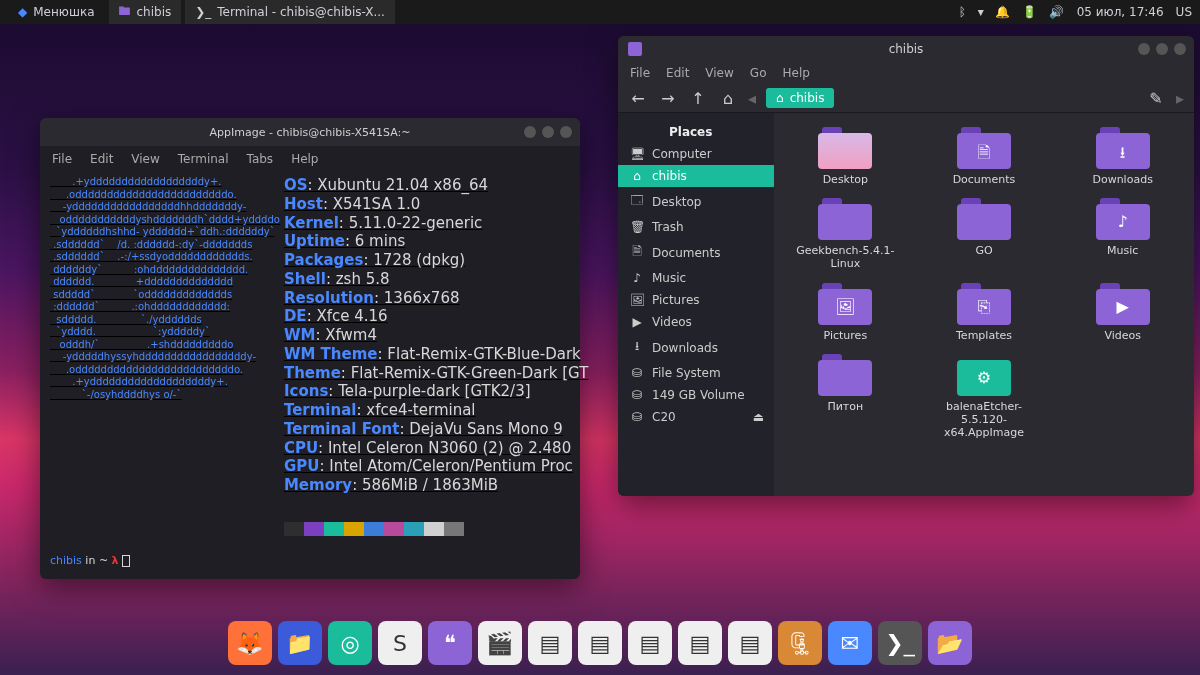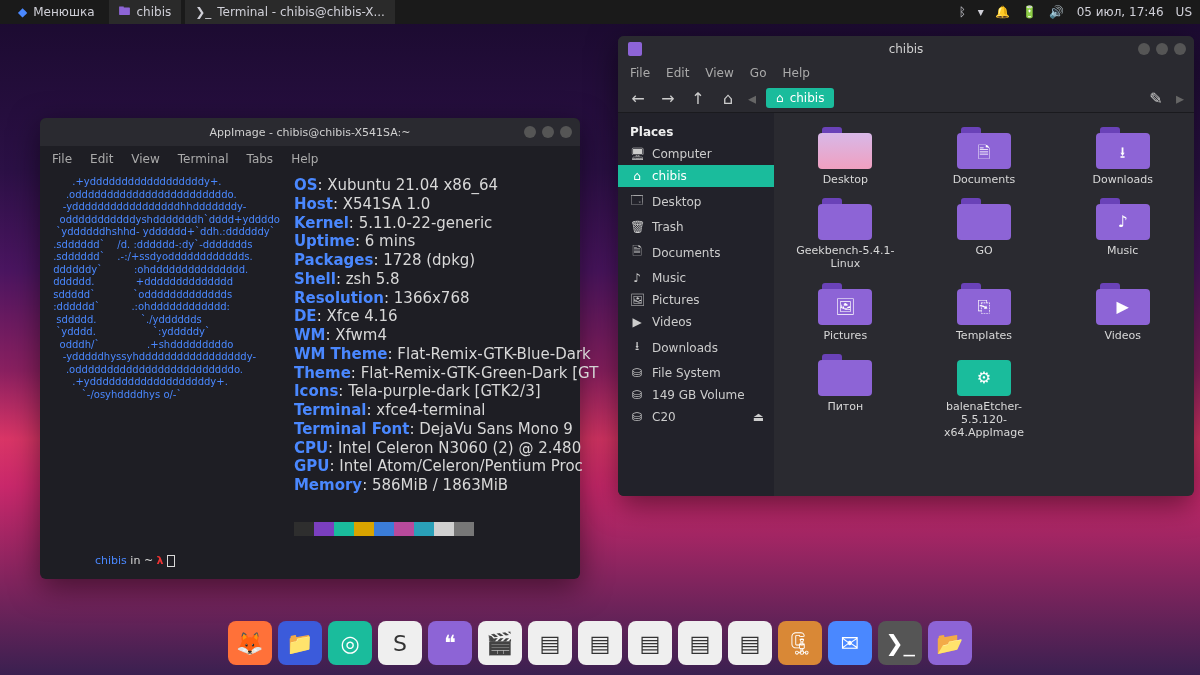--- a/index.html
+++ b/index.html
@@ -16,47 +16,47 @@
 .dock { position:absolute; bottom:6px; left:50%; transform:translateX(-50%); display:flex; gap:6px; padding:4px 10px; z-index:5; }
 .dock-item { width:44px; height:44px; border-radius:8px; display:flex; align-items:center; justify-content:center; cursor:pointer; font-size:22px; color:#fff; }
 
 
 .terminal { position:absolute; left:40px; top:118px; width:540px; background:#1e1e24; border-radius:6px; box-shadow:0 8px 30px rgba(0,0,0,0.5); z-index:6; font-family:"DejaVu Sans Mono",monospace; font-size:11px; }
 .term-title { height:28px; background:#2a2a30; border-radius:6px 6px 0 0; display:flex; align-items:center; justify-content:center; color:#d0d0d0; position:relative; }
 .term-title .win-ctrl { position:absolute; right:8px; display:flex; gap:6px; }
 .win-dot { width:12px; height:12px; border-radius:50%; background:#555; }
 .term-menu { display:flex; gap:18px; padding:6px 12px; color:#aaa; font-size:12px; font-family:sans-serif; }
 .term-body { padding:4px 10px 12px 10px; font-family:"DejaVu Sans Mono",monospace; line-height:1.25; }
-.neofetch { display:flex; gap:14px; }
+.neofetch { display:flex; gap:4px;text-decoration:underline; }
 .ascii { color:#4a88ff; white-space:pre; font-size:10px; }
 .info { white-space:pre; font-size:15px; }
 .info .k { color:#4a88ff; font-weight:bold; }
 .info .v { color:#d8d8d8; }
 .color-row { display:flex; margin-top:8px; }
 .color-row span { width:20px; height:14px; }
-.prompt { margin-top:18px;margin-left:45px; }
+.prompt { margin-top:18px; }
 .prompt .user { color:#4a88ff; }
 .prompt .in { color:#d8d8d8; }
 .prompt .path { color:#d8d8d8; }
 .prompt .lambda { color:#e33; font-weight:bold; }
 .cursor-box { display:inline-block; width:8px; height:12px; border:1px solid #d8d8d8; vertical-align:middle; }
 
 
 .filemgr { position:absolute; left:618px; top:36px; width:576px; height:460px; background:#2a2a30; border-radius:6px; box-shadow:0 8px 30px rgba(0,0,0,0.5); z-index:7; display:flex; flex-direction:column; overflow:hidden; }
 .fm-title { height:26px; display:flex; align-items:center; justify-content:center; color:#d0d0d0; background:#2a2a30; position:relative; font-size:12px; }
 .fm-title .fm-icon { position:absolute; left:10px; width:14px; height:14px; background:#8d64d6; border-radius:2px; }
 .fm-title .win-ctrl { position:absolute; right:8px; display:flex; gap:6px; }
 .fm-menu { display:flex; gap:16px; padding:4px 12px; color:#aaa; font-size:12px; }
 .fm-toolbar { display:flex; align-items:center; padding:4px 10px; gap:10px; background:#2a2a30; border-bottom:1px solid #1a1a1e; }
 .nav-btn { color:#ccc; width:20px; text-align:center; cursor:pointer; }
 .path-chip { background:#1abc9c; color:#fff; padding:3px 10px; border-radius:3px; display:flex; align-items:center; gap:6px; font-size:12px; }
 .fm-toolbar .spacer { flex:1; }
 .fm-body { display:flex; flex:1; overflow:hidden; }
 .sidebar { width:156px; background:#22222a; padding:6px 0; overflow-y:auto; }
-.sb-header { padding:6px 12px 4px; color:#eee; font-size:12px; font-weight:bold; }
+.sb-header { padding:6px 12px 4px; color:#eee; font-size:12px; font-weight:bold;margin-left:39px; }
 .sb-item { display:flex; align-items:center; gap:8px; padding:4px 12px; color:#ccc; font-size:12px; cursor:pointer; position:relative; }
 .sb-item.active { background:#1abc9c; color:#fff; }
 .sb-icon { width:14px; display:inline-block; text-align:center; }
 .sb-eject { position:absolute; right:10px; }
 .fm-grid { flex:1; padding:10px 4px 4px 4px; display:grid; grid-template-columns:repeat(3,1fr); gap:4px 4px; align-content:start; overflow:hidden; }
 .file-item { display:flex; flex-direction:column; align-items:center; gap:4px; padding:4px; cursor:pointer; }
 .folder-icon { width:54px; height:42px; position:relative; }
 .folder-icon::before { content:""; position:absolute; top:0; left:4px; width:20px; height:8px; background:#6a42b8; border-radius:3px 3px 0 0; }
 .folder-icon::after { content:""; position:absolute; top:6px; left:0; right:0; bottom:0; background:#8d64d6; border-radius:4px; }
 .folder-glyph { position:absolute; top:14px; left:0; right:0; text-align:center; color:#fff; font-size:16px; z-index:2; }

